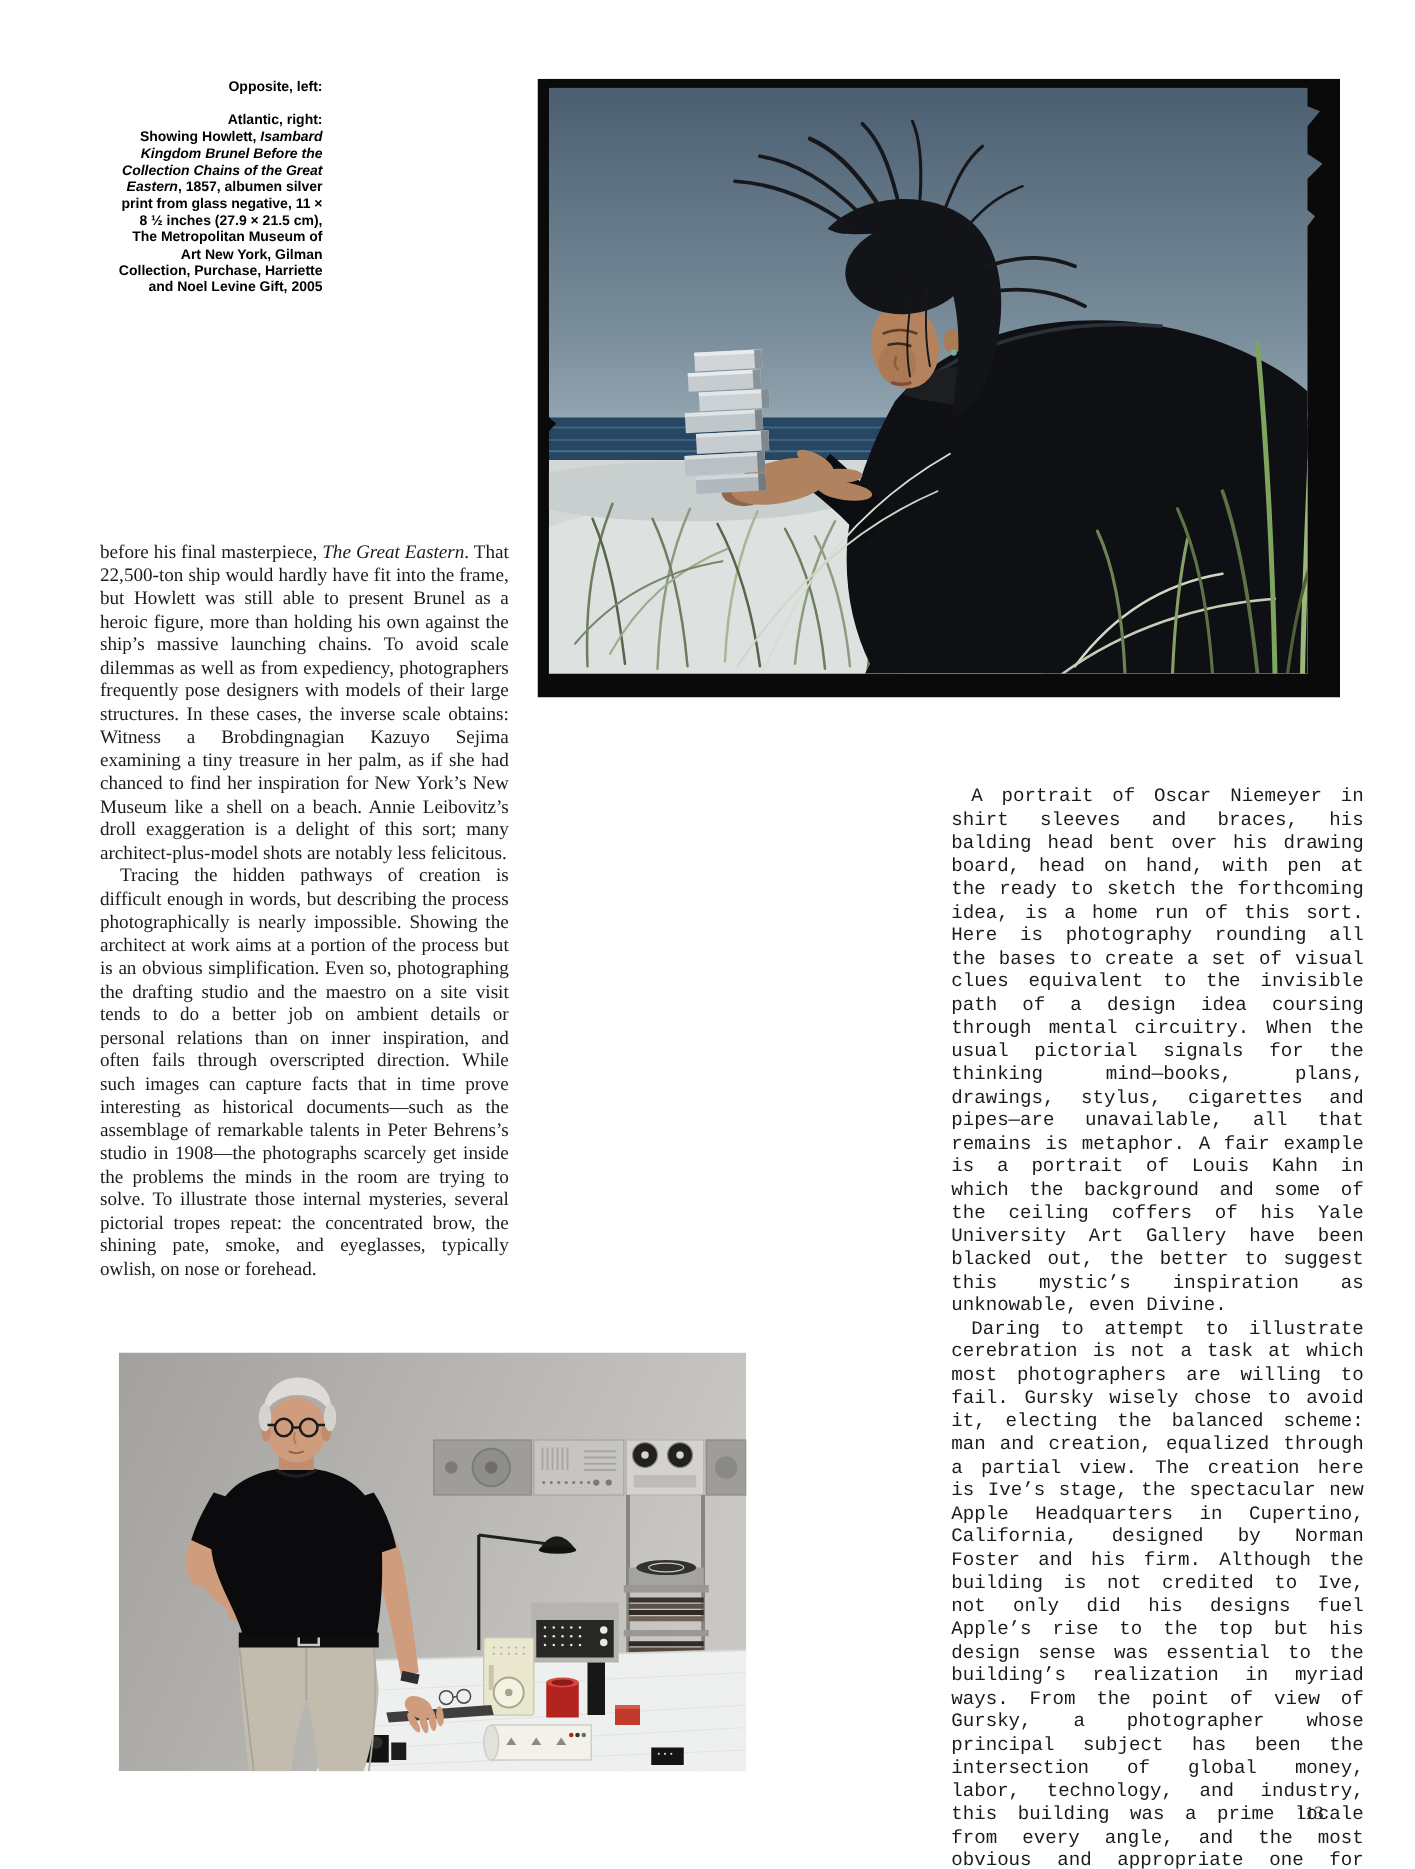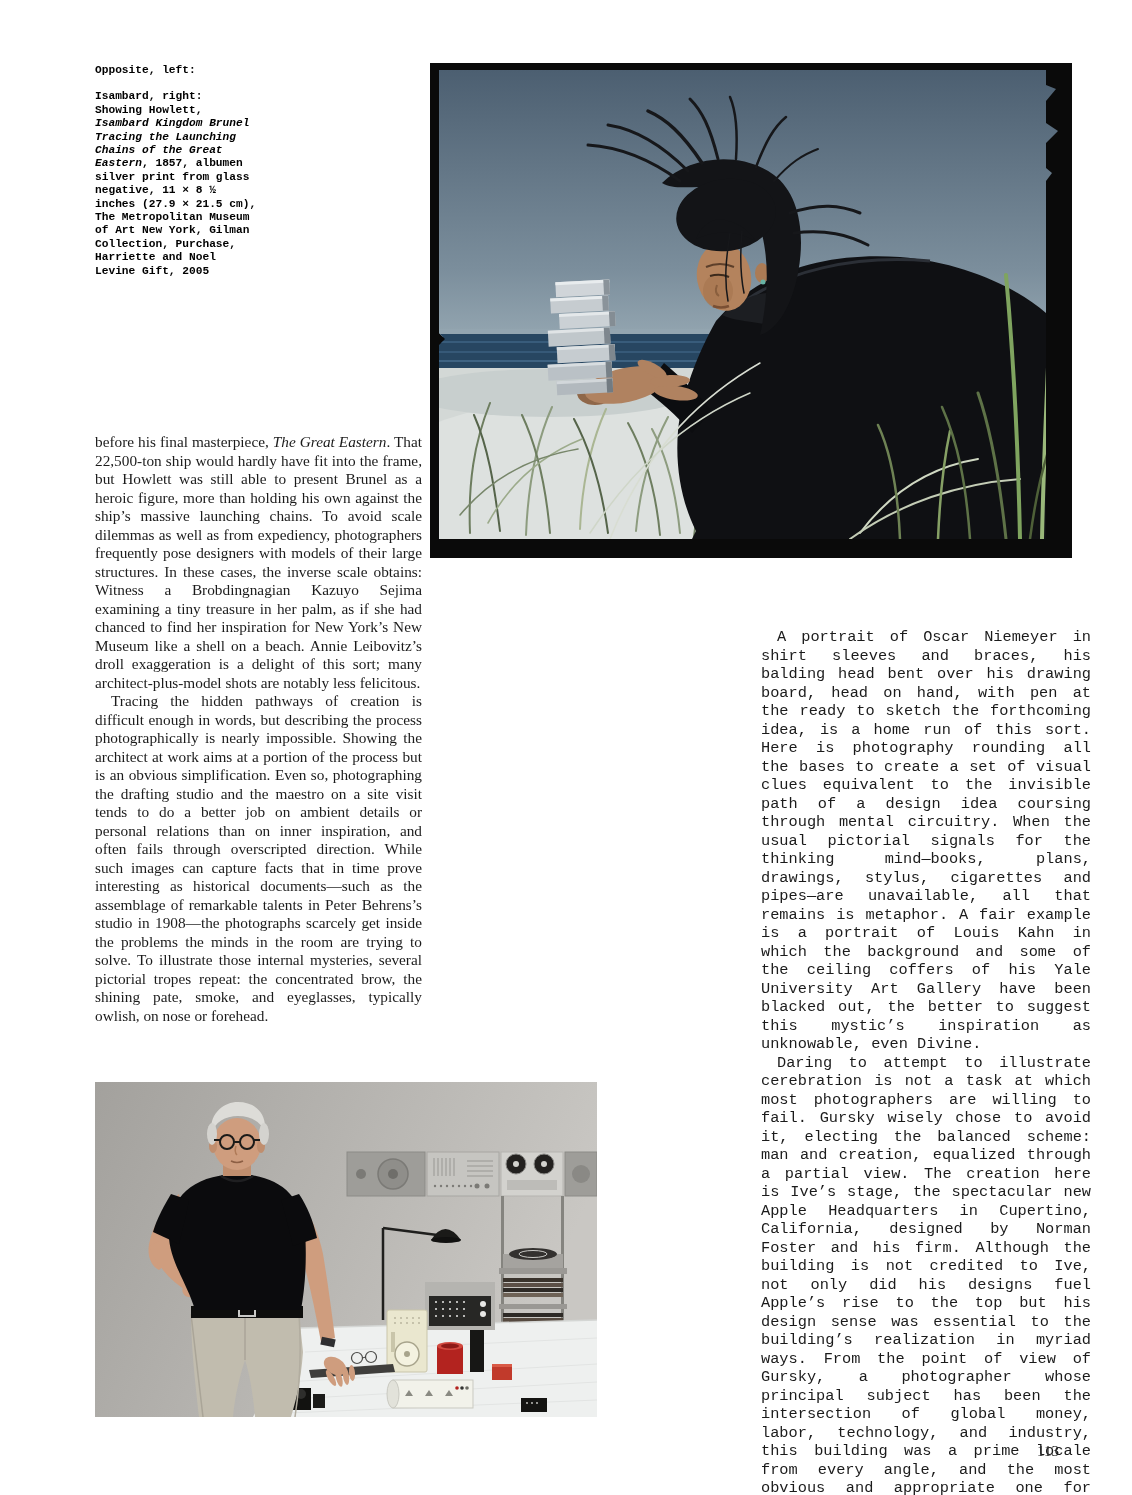--- a/index.html
+++ b/index.html
@@ -1,27 +1,27 @@
 <!DOCTYPE html>
 <html><head>
 <meta charset="utf-8">
 <style>
   html,body{margin:0;padding:0;background:#ffffff;}
   .page{position:relative;width:1132px;height:1495px;background:#ffffff;overflow:hidden;
         font-family:"Liberation Serif",serif;color:#1b1b1b;}
   
-  .cap{position:absolute;font-family:Liberation Mono, monospace;font-weight:bold;
-       font-size:11.2px;line-height:13.4px;color:#000;}
+  .cap{position:absolute;font-family:Liberation Sans, sans-serif;font-weight:bold;
+       font-size:11.2px;line-height:13.4px;color:#000;text-align:right;}
   .cap-tl{left:95px;top:64px;width:163px;}
   .cap-mid{left:428px;top:936px;width:152px;}
   .cap-block{margin-bottom:13px;}
   .it{font-style:italic;}
   
   .col{position:absolute;font-size:15.3px;line-height:18.5px;text-align:justify;}
-  .col-left{left:95px;top:433px;width:327px;}
+  .col-left{left:80px;top:433px;width:327px;}
   .col-right{left:761px;top:628px;width:330px;font-family:Liberation Mono, monospace;}
   .para{margin:0;}
   .para.indent{text-indent:16px;}
   
   .photo{position:absolute;margin:0;padding:0;}
   .photo-sejima{left:430px;top:63px;width:642px;height:495px;}
   .photo-rams{left:95px;top:1082px;width:502px;height:335px;}
   .photo svg{display:block;}
   .pagenum{position:absolute;left:1037px;top:1443px;width:40px;text-align:left;
            font-size:15px;color:#222;}
@@ -29,22 +29,22 @@
 </head>
 <body>
 
 <div class="page">
 
   <aside class="cap cap-tl">
     <div class="cap-block">
       <div>Opposite, left:</div>
     </div>
     <div class="cap-block">
-      <div>Isambard, right:</div>
-      <div><span>Showing Howlett, </span><span class="it">Isambard Kingdom Brunel Tracing the Launching Chains of the Great Eastern</span><span>, 1857, albumen silver print from glass negative, 11 × 8 ½ inches (27.9 × 21.5 cm), The Metropolitan Museum of Art New York, Gilman Collection, Purchase, Harriette and Noel Levine Gift, 2005</span></div>
+      <div>Atlantic, right:</div>
+      <div><span>Showing Howlett, </span><span class="it">Isambard Kingdom Brunel Before the Collection Chains of the Great Eastern</span><span>, 1857, albumen silver print from glass negative, 11 × 8 ½ inches (27.9 × 21.5 cm), The Metropolitan Museum of Art New York, Gilman Collection, Purchase, Harriette and Noel Levine Gift, 2005</span></div>
     </div>
   </aside>
 
   <figure class="photo photo-sejima">
     <svg width="642" height="495" viewBox="0 0 642 495">
       <defs>
         <linearGradient id="g1sky" x1="0" y1="0" x2="0" y2="1">
           <stop offset="0" stop-color="#4c5f71"></stop>
             <stop offset="0.75" stop-color="#7b8e9c"></stop>
             <stop offset="1" stop-color="#93a5b0"></stop>

